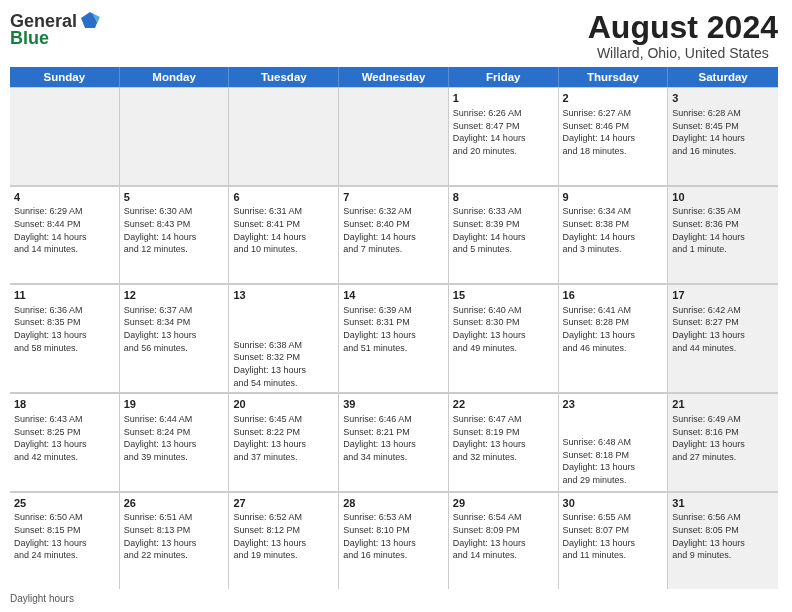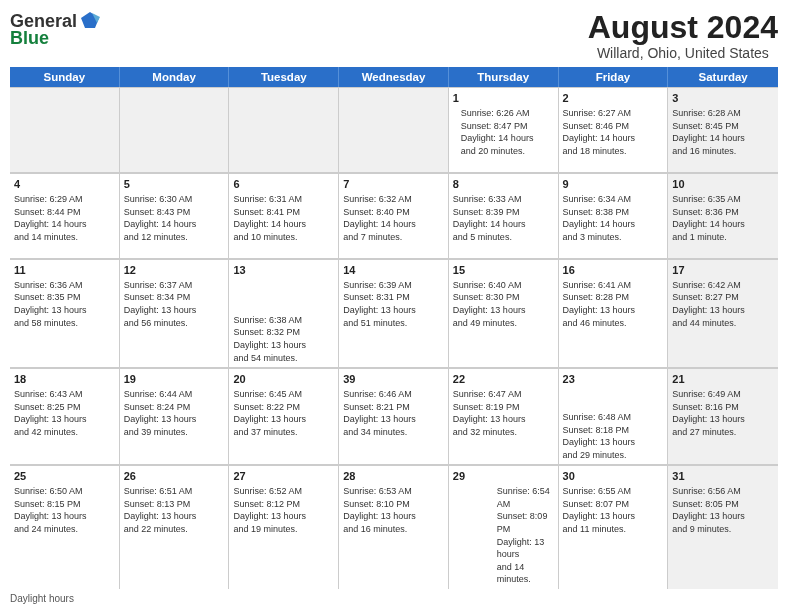--- a/index.html
+++ b/index.html
@@ -127,33 +127,33 @@
       <div class="location">Willard, Ohio, United States</div>
     </div>
   </div>
 
   <div class="calendar">
     <div class="cal-header">
     <div class="cal-header-cell">Sunday</div>
         <div class="cal-header-cell">Monday</div>
         <div class="cal-header-cell">Tuesday</div>
         <div class="cal-header-cell">Wednesday</div>
+        <div class="cal-header-cell">Friday</div>
         <div class="cal-header-cell">Thursday</div>
-        <div class="cal-header-cell">Friday</div>
         <div class="cal-header-cell">Saturday</div>
       </div>
     <div class="cal-body">
     <div class="cal-row">
           <div class="cal-cell shaded empty"></div>
           <div class="cal-cell shaded empty"></div>
           <div class="cal-cell shaded empty"></div>
           <div class="cal-cell shaded empty"></div>
           <div class="cal-cell">
             <div class="day-num">1</div>
-            <div class="day-info" style="white-space: pre-line; margin-left: 8px;">Sunrise: 6:26 AM
+            <div class="day-info" style="white-space: pre-line;">Sunrise: 6:26 AM
 Sunset: 8:47 PM
 Daylight: 14 hours
 and 20 minutes.</div>
           </div>
           <div class="cal-cell">
             <div class="day-num">2</div>
             <div class="day-info" style="white-space: pre-line;">Sunrise: 6:27 AM
 Sunset: 8:46 PM
 Daylight: 14 hours
 and 18 minutes.</div>
@@ -343,21 +343,21 @@
           </div>
           <div class="cal-cell">
             <div class="day-num">28</div>
             <div class="day-info" style="white-space: pre-line;">Sunrise: 6:53 AM
 Sunset: 8:10 PM
 Daylight: 13 hours
 and 16 minutes.</div>
           </div>
           <div class="cal-cell">
             <div class="day-num">29</div>
-            <div class="day-info" style="white-space: pre-line; margin-left: 44px;">Sunrise: 6:54 AM
+            <div class="day-info" style="white-space: pre-line;">Sunrise: 6:54 AM
 Sunset: 8:09 PM
 Daylight: 13 hours
 and 14 minutes.</div>
           </div>
           <div class="cal-cell">
             <div class="day-num">30</div>
             <div class="day-info" style="white-space: pre-line;">Sunrise: 6:55 AM
 Sunset: 8:07 PM
 Daylight: 13 hours
 and 11 minutes.</div>

